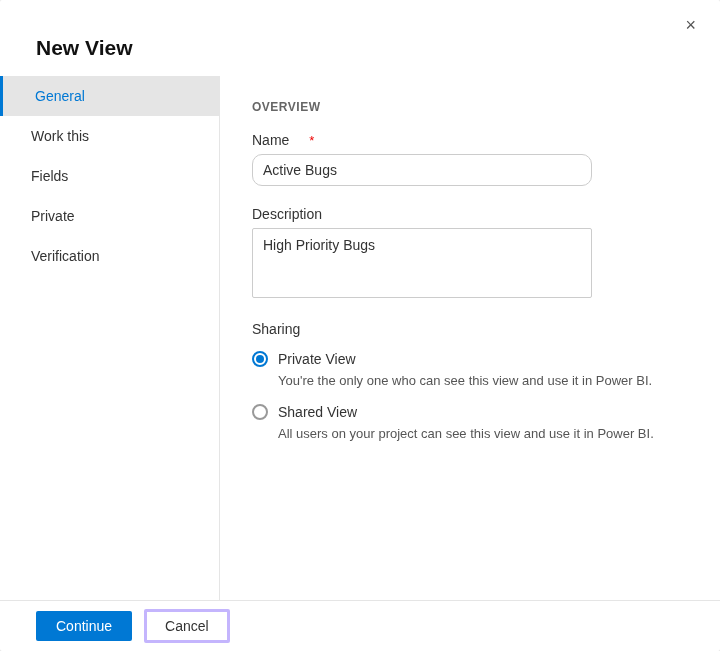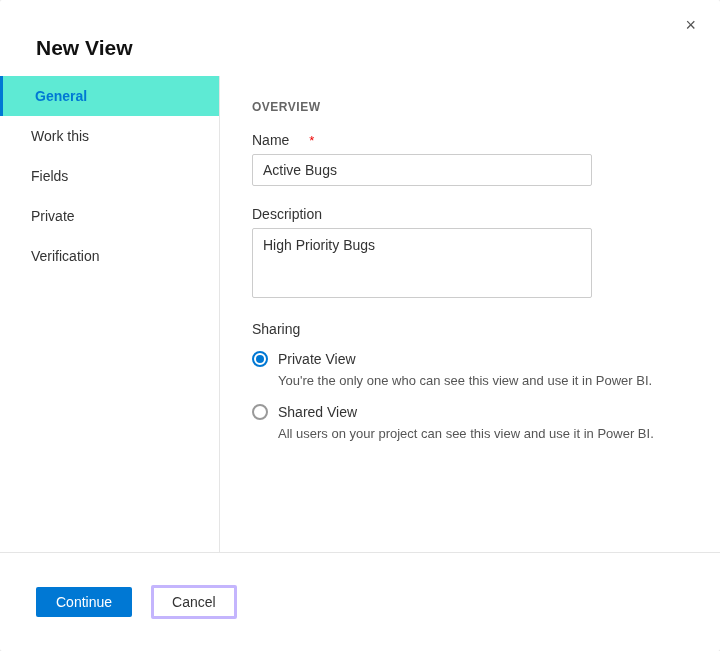--- a/index.html
+++ b/index.html
@@ -56,23 +56,23 @@
     .sidebar-item {
       padding: 12px 20px 12px 28px;
       cursor: pointer;
       font-size: 14px;
       color: #333;
       border-left: 3px solid transparent;
       transition: background 0.1s;
     }
     .sidebar-item.active {
       border-left: 3px solid #0078d4;
-      background: #5eead4;
+      background: #e5e5e5;
       color: #0078d4;
-      font-weight: 700;
+      font-weight: 400;
       padding-left: 32px;
     }
     .main-content {
       flex: 1;
       padding: 24px 40px 24px 32px;
       overflow-y: auto;
     }
     .section-label {
       font-size: 12px;
       color: #666;
@@ -93,21 +93,21 @@
       gap: 20px;
     }
     .required-star {
       color: #e00;
       font-size: 13px;
     }
     .text-input {
       width: 340px;
       height: 32px;
       border: 1px solid #ccc;
-      border-radius: 2px;
+      border-radius: 10px;
       padding: 0 10px;
       font-size: 14px;
       color: #333;
       outline: none;
     }
     .textarea-input {
       width: 340px;
       height: 70px;
       border: 1px solid #ccc;
       border-radius: 2px;
@@ -160,25 +160,25 @@
       font-size: 14px;
       color: #333;
     }
     .radio-description {
       margin-left: 26px;
       font-size: 13px;
       color: #555;
       margin-bottom: 14px;
     }
     .dialog-footer {
-      padding: 32px 36px;
+      padding: 8px 36px;
       border-top: 1px solid #e5e5e5;
       display: flex;
       align-items: center;
-      gap: 19px;
+      gap: 12px;
     }
     .btn-continue {
       background: #0078d4;
       color: #fff;
       border: none;
       border-radius: 2px;
       padding: 7px 20px;
       font-size: 14px;
       cursor: pointer;
       font-family: "Segoe UI", Arial, sans-serif;

